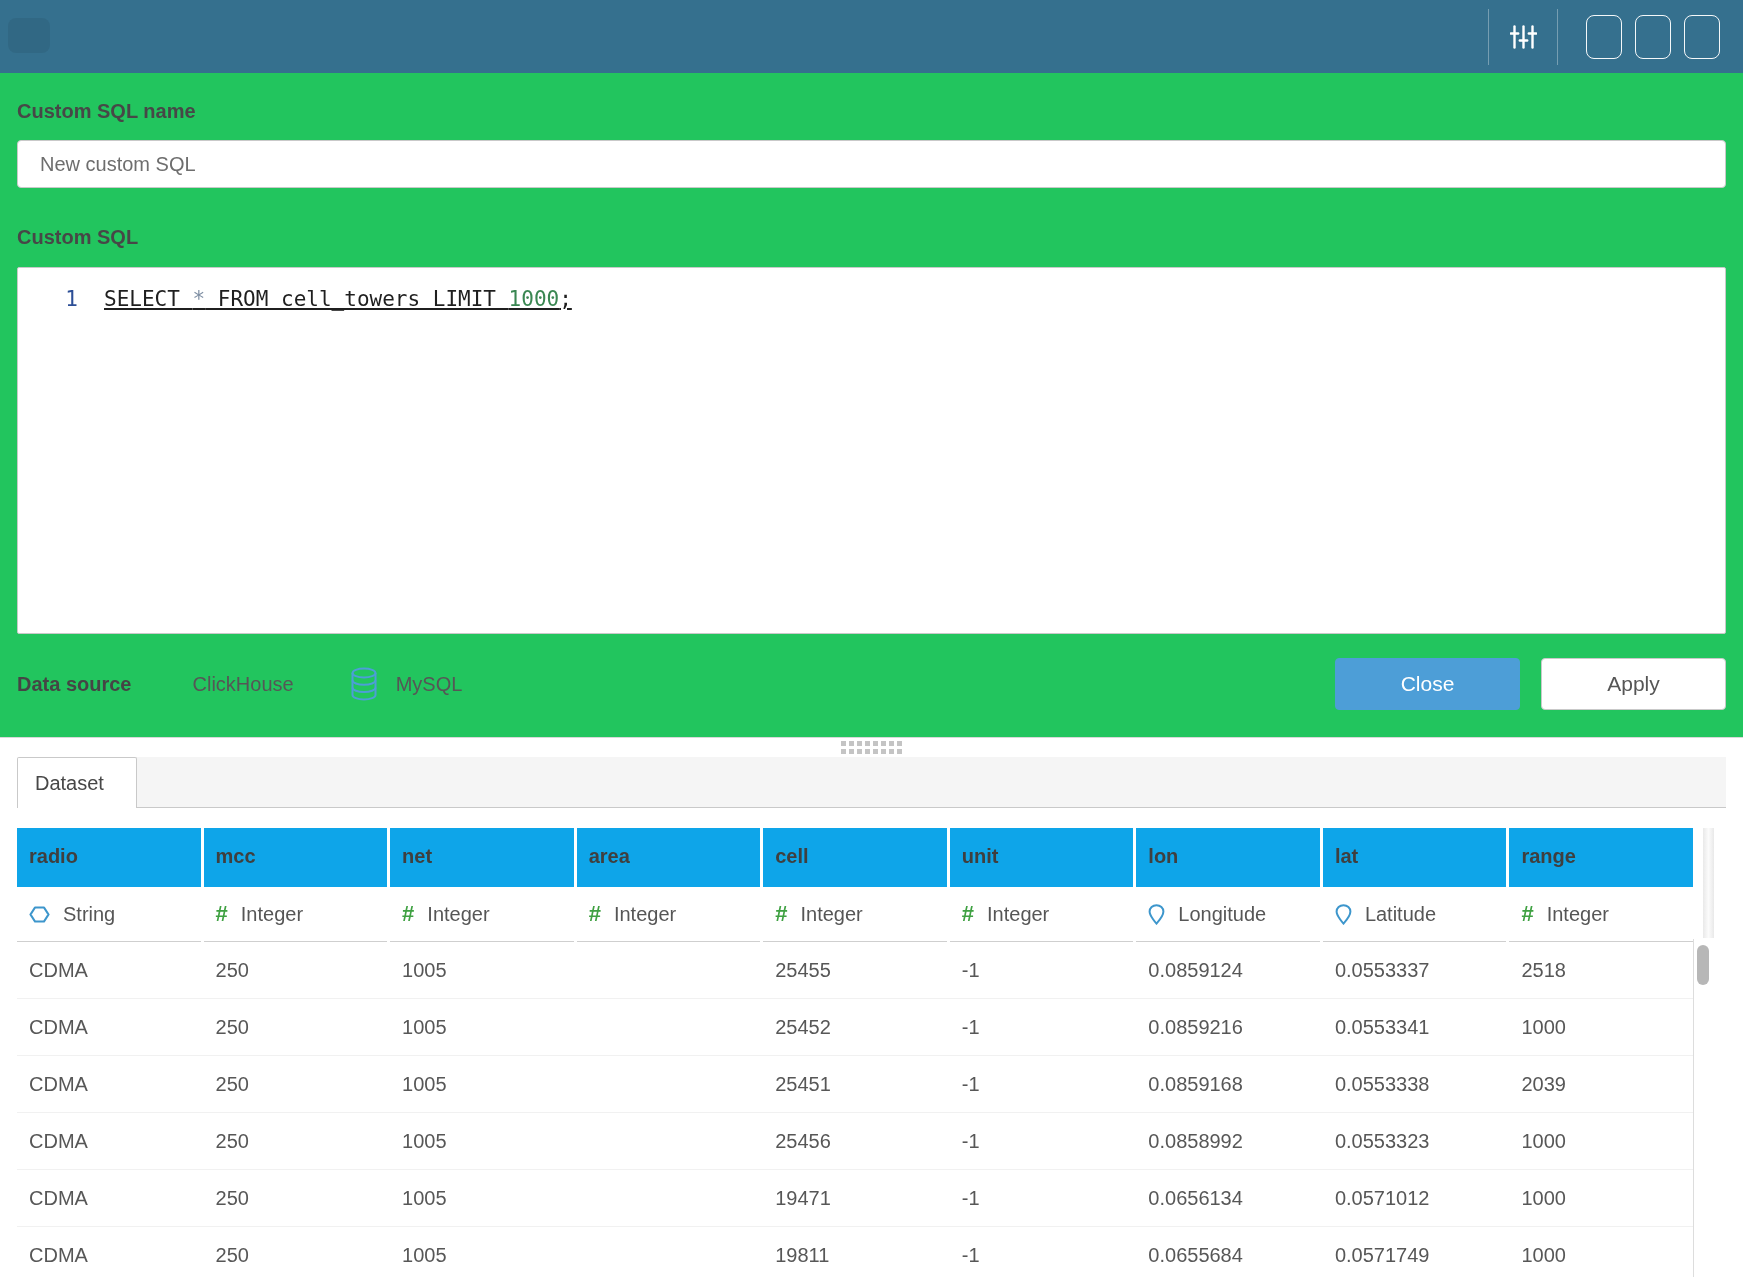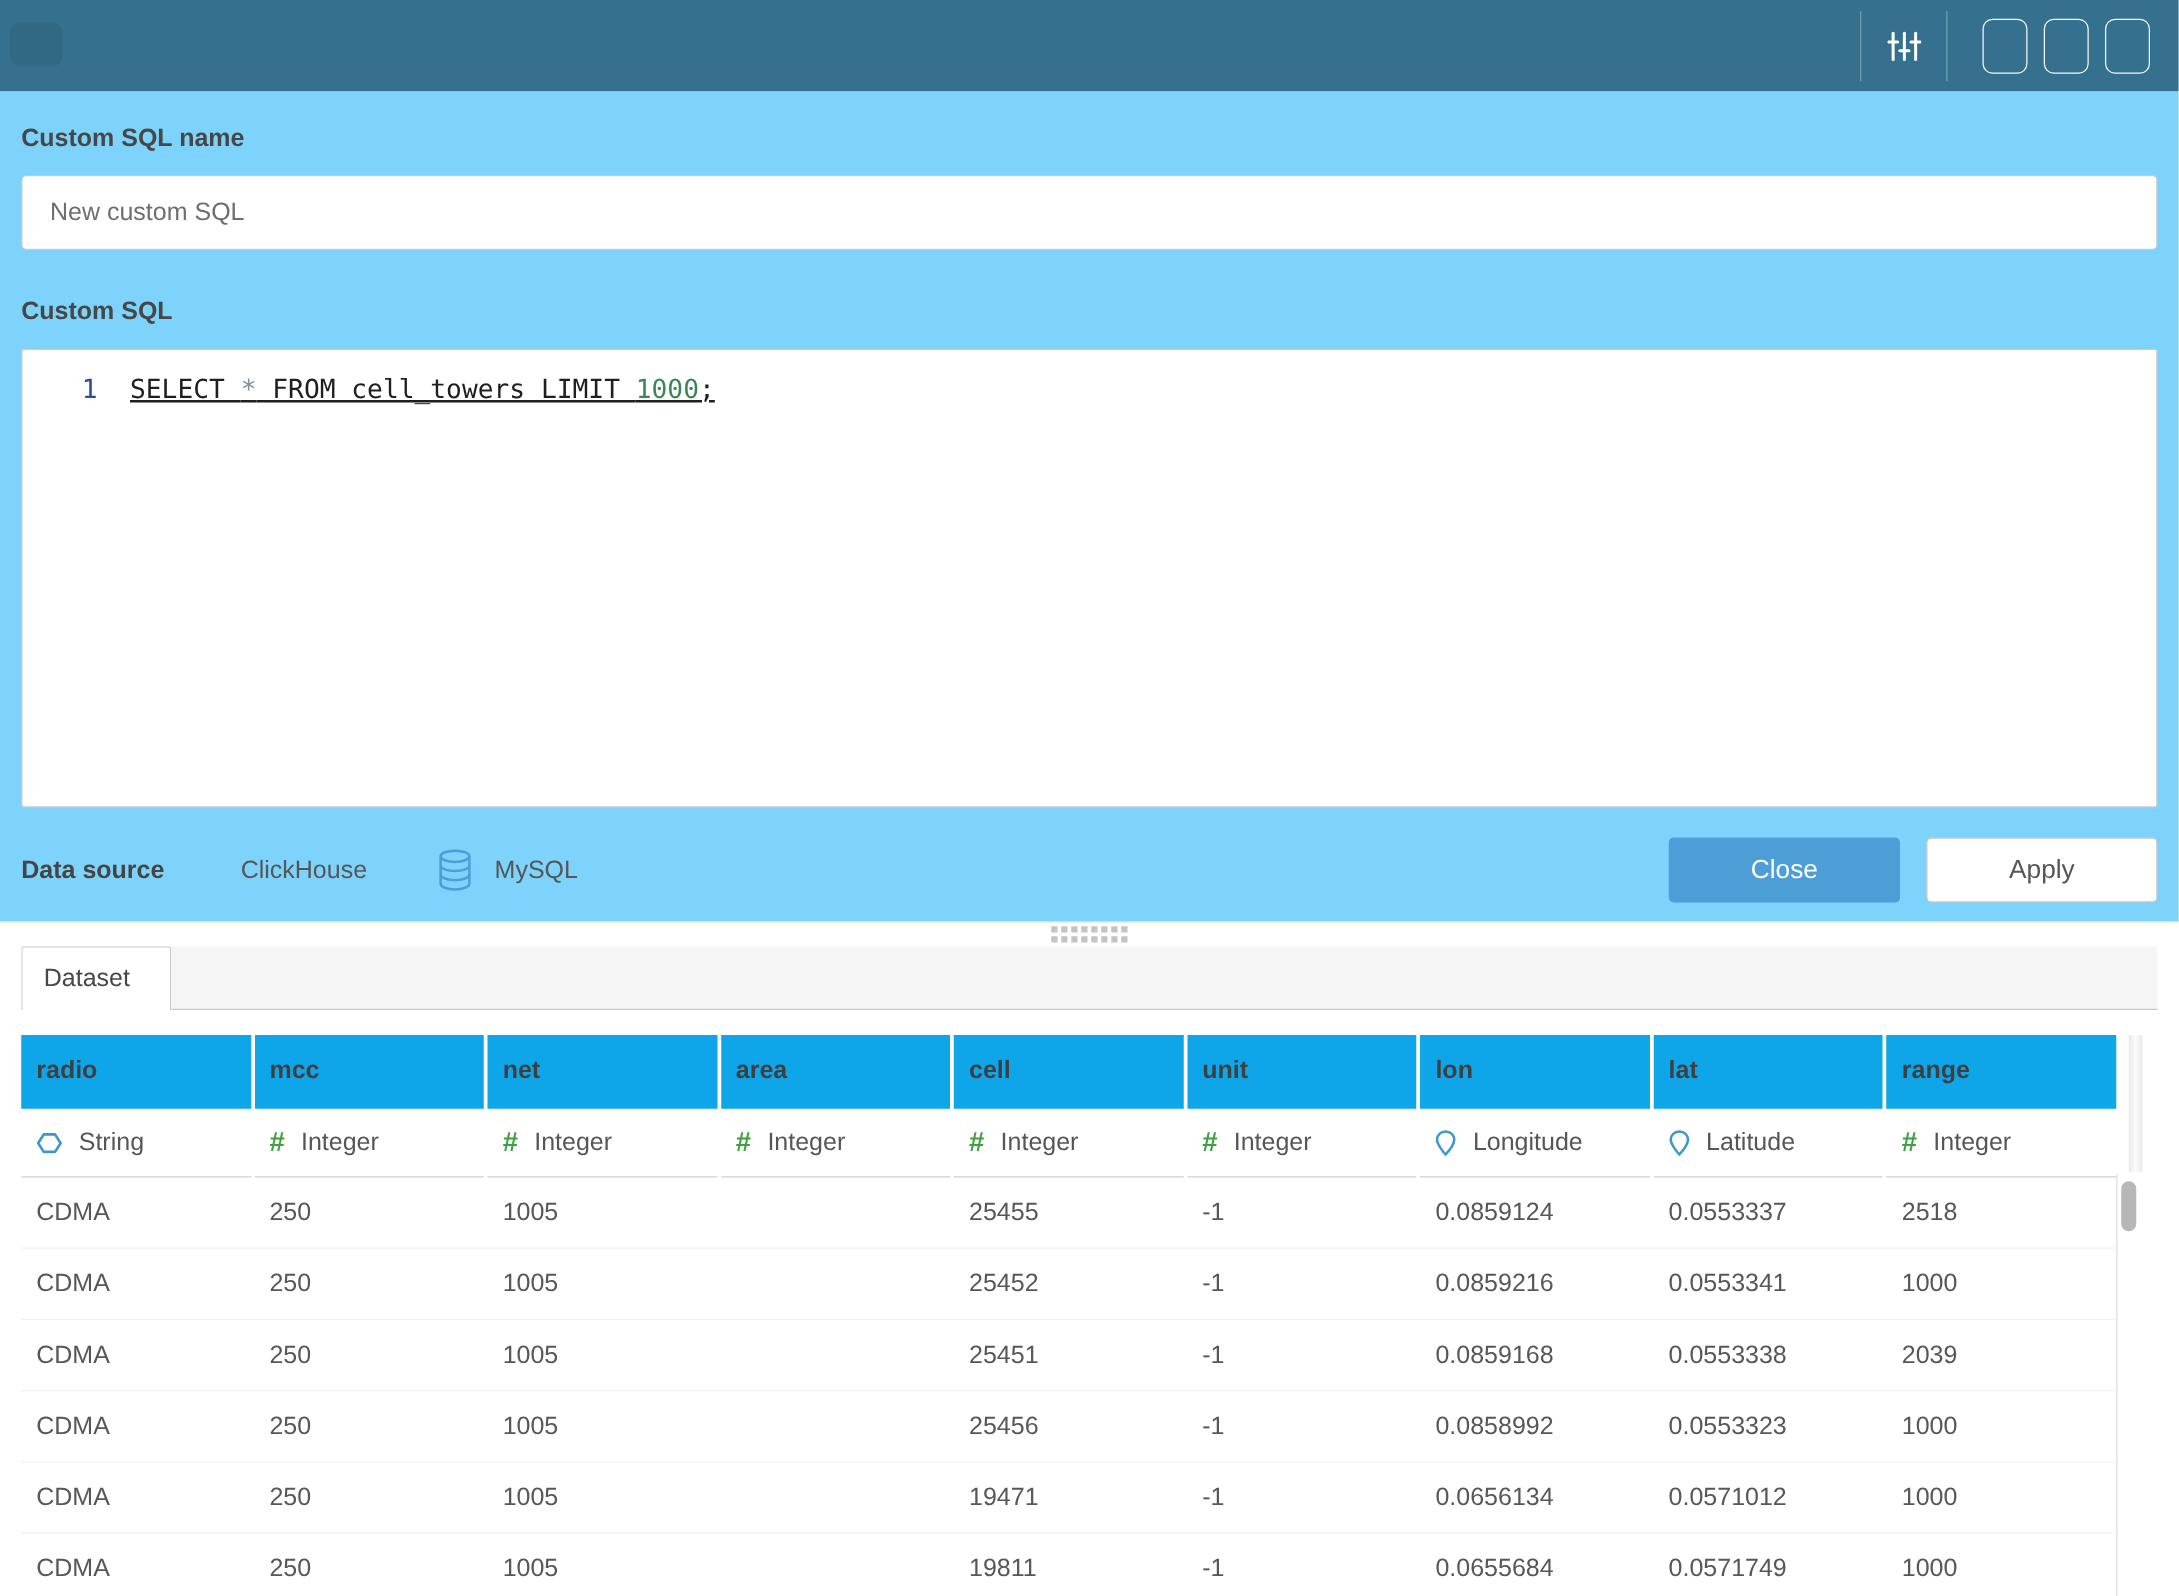--- a/index.html
+++ b/index.html
@@ -49,34 +49,34 @@
     letter-spacing: .4px;
     padding: 0 17px;
     height: 44px;
     line-height: 42px;
     cursor: pointer;
     white-space: nowrap;
   }
 
   
   .upper {
-    background: #7dd3fc;
+    background: #22c55e;
     padding: 0 17px;
     height: 664px;
   }
   .field-label {
     font-size: 20px;
     font-weight: bold;
     color: #474747;
     padding-top: 27px;
   }
   .name-input {
     margin-top: 17px;
     width: 100%;
-    height: 60px;
+    height: 48px;
     border: 1px solid #c9c9c9;
     border-radius: 4px;
     background: #ffffff;
     font-family: "Liberation Sans", sans-serif;
     font-size: 20px;
     color: #6e6e6e;
     padding: 0 22px;
     outline: none;
   }
   .sql-label { padding-top: 38px; }

